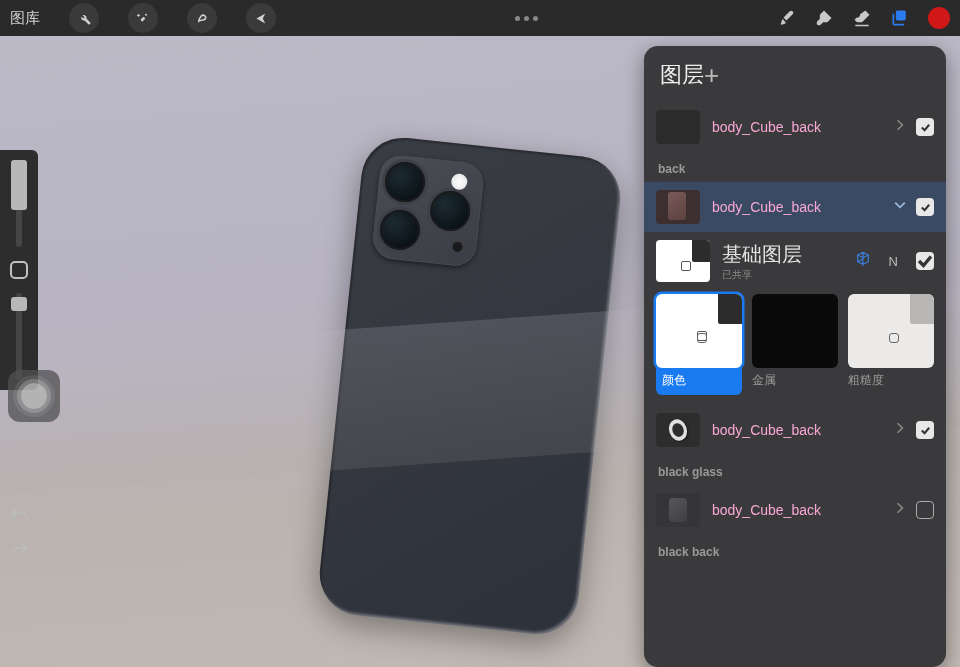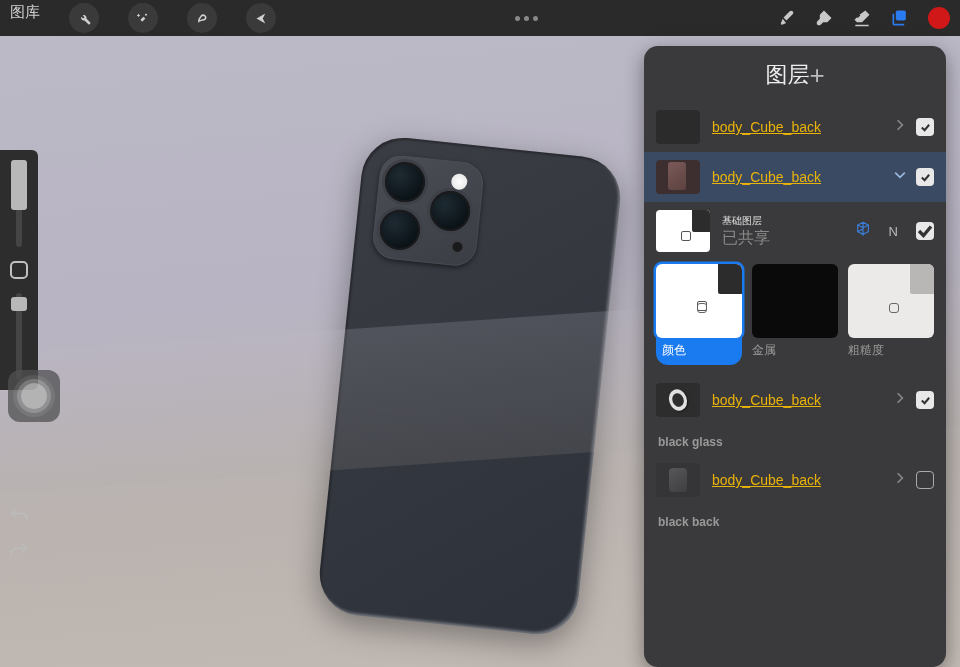--- a/index.html
+++ b/index.html
@@ -1,20 +1,20 @@
 <!DOCTYPE html>
 <html><head>
   <meta charset="utf-8">
   <style>
     * { margin:0; padding:0; box-sizing:border-box; font-family:-apple-system,BlinkMacSystemFont,"Segoe UI",sans-serif; }
     body { width:960px; height:667px; background:#1a1a1a; position:relative; overflow:hidden; }
 
     
     .topbar { position:absolute; top:0; left:0; right:0; height:36px; background:#2a2a2a; display:flex; align-items:center; padding:0 10px; z-index:10; }
-    .tb-left { display:flex; gap:29px; }
+    .tb-left { display:flex; align-items:center; gap:29px; }
     .tb-title { color:#d0d0d0; font-size:15px; }
     .tb-ico { width:30px; height:30px; display:flex; align-items:center; justify-content:center; color:#d0d0d0; border-radius:15px; background:#3a3a3a; }
     .tb-ico svg { width:15px; height:15px; }
     .tb-center { flex:1; display:flex; justify-content:center; }
     .dots { display:flex; gap:4px; }
     .dots i { width:5px; height:5px; background:#888; border-radius:50%; display:block; }
     .tb-right { display:flex; align-items:center; gap:18px; }
     .tb-r-ico { color:#c8c8c8; display:flex; }
     .tb-r-ico svg { width:20px; height:20px; }
     .tb-r-ico.active { color:#2a7af0; }
@@ -40,65 +40,65 @@
     .lsb .track.t2::before { content:""; position:absolute; top:4px; left:-5px; width:16px; height:14px; background:#b8b8b8; border-radius:3px;}
     .assist { position:absolute; left:8px; top:370px; width:52px; height:52px; border-radius:12px; background:rgba(80,80,82,.75); display:flex; align-items:center; justify-content:center; z-index:5;}
     .assist i { width:26px; height:26px; border-radius:50%; background:rgba(240,240,240,.55); box-shadow:0 0 0 4px rgba(240,240,240,.22),0 0 0 8px rgba(240,240,240,.1);}
     .undo { position:absolute; left:8px; top:505px; color:#bbb; z-index:5;}
     .redo { position:absolute; left:8px; top:540px; color:#bbb; z-index:5;}
     .undo svg,.redo svg { width:22px; height:22px; }
 
     
     .panel { position:absolute; top:46px; right:14px; width:302px; bottom:0px; background:#3a3a3c; border-radius:14px; overflow:hidden; z-index:20; box-shadow:0 6px 20px rgba(0,0,0,.4);}
     .panel::before { content:""; position:absolute; top:-7px; right:54px; width:14px; height:14px; background:#3a3a3c; transform:rotate(45deg);}
-    .p-head { display:flex; align-items:center; justify-content:center; padding:14px 16px 12px; }
+    .p-head { display:flex; align-items:center; justify-content:flex-start; padding:14px 16px 12px; }
     .p-head h1 { color:#eee; font-size:22px; font-weight:400; }
     .p-add { color:#bbb; font-size:26px; font-weight:200; line-height:16px; }
 
     .row { display:flex; align-items:center; padding:8px 12px; gap:12px; color:#ccc; }
     .row .thumb { width:44px; height:34px; background:#2b2b2b; border-radius:4px; flex-shrink:0; }
-    .row .lbl { flex:1; font-size:14px; color:#eab308;text-decoration:underline; }
+    .row .lbl { flex:1; font-size:14px; color:#f9a8d4; }
     .row .chev { color:#888; }
     .row .chev svg { width:8px; height:14px; }
     .row .chk { width:18px; height:18px; background:#e8e8e8; border-radius:4px; display:flex; align-items:center; justify-content:center; }
     .row .chk.uc { background:transparent; border:1.5px solid #aaa;}
     .row .chk svg { width:11px; height:11px; }
 
     .sect { padding:10px 14px 6px; color:#999; font-size:12px; font-weight:600; }
 
     .row.sel { background:#3a4a63; }
     .row.sel .thumb { background:#3d2f30; position:relative; overflow:hidden;}
     .row.sel .thumb::after { content:""; position:absolute; left:12px; top:2px; width:18px; height:28px; border-radius:3px; background:linear-gradient(145deg,#7a5a58,#5c4240);}
     .row.sel .chev svg { transform:rotate(90deg); }
 
     .baserow { display:flex; align-items:center; padding:8px 12px; gap:12px; }
     .baserow .thumb { width:54px; height:42px; background:#fff; border-radius:4px; position:relative; }
     .minithumb::after { content:""; position:absolute; right:0; top:0; width:18px; height:22px; background:#2c2c2c; border-radius:0 4px 0 2px;}
     .minithumb::before { content:""; position:absolute; left:50%; top:52%; width:8px; height:8px; border:1.5px solid #555; border-radius:2px; transform:translate(-20%,-10%);}
     .baserow .txt { flex:1; }
-    .baserow .t1 { color:#e2e2e2; font-size:10px; }
-    .baserow .t2 { color:#888; font-size:16px; }
+    .baserow .t1 { color:#e2e2e2; font-size:20px; }
+    .baserow .t2 { color:#888; font-size:10px; }
     .baserow .cube { color:#3a7fdc; }
     .baserow .cube svg { width:16px; height:16px;}
     .baserow .n { color:#bbb; font-size:13px; margin:0 6px;}
     .baserow .chk { width:18px; height:18px; background:#e8e8e8; border-radius:4px; display:flex; align-items:center; justify-content:center;}
 
     .matgrid { display:flex; gap:10px; padding:4px 12px 0; }
     .mat { flex:1; }
     .mat .mthumb { width:100%; height:74px; border-radius:6px; position:relative; }
     .mat.active .mthumb { box-shadow:0 0 0 2.5px #1a7af0; background:#fff;}
     .mat.m1 .mthumb { background:#fff; }
     .mat.m2 .mthumb { background:#eceae9; }
     .mat.m3 .mthumb { background:#0a0a0a; }
     .mat .mthumb::after { content:""; position:absolute; right:0; top:0; width:24px; height:30px; background:#2c2c2c; border-radius:0 6px 0 2px;}
     .mat.m2 .mthumb::after { background:#b9b7b5;}
     .mat.m3 .mthumb::after { display:none;}
     .mat .mthumb i { position:absolute; left:50%; top:54%; width:10px; height:10px; border:1.5px solid #666; border-radius:3px; transform:translate(-20%,-10%);}
     .mat .mlbl { font-size:12px; margin-top:4px; }
-    .mat.active { background:#1a7af0; border-radius:12px; padding-bottom:6px;}
+    .mat.active { background:#1a7af0; border-radius:6px; padding-bottom:6px;}
     .mat.active .mlbl { color:#fff; padding-left:6px;}
     .mat:not(.active) .mlbl { color:#999; }
 
     .row.ring .thumb { background:#2d2d2e; display:flex; align-items:center; justify-content:center;}
     .row.ring .thumb span { width:22px; height:22px; border-radius:50%; border:4px solid #e0e0e0; transform:rotate(-20deg) scaleX(.8); box-shadow:1px 1px 2px rgba(0,0,0,.5);}
     .row.glass .thumb { background:#353537; display:flex; align-items:center; justify-content:center;}
     .row.glass .thumb span { width:18px; height:24px; border-radius:4px; background:linear-gradient(145deg,#575759,#3f3f41);}
 
     .spacer { height:10px; }
   </style>
@@ -201,20 +201,21 @@
     <div class="chev"><svg viewBox="0 0 10 16" fill="none" stroke="currentColor" stroke-width="2">
           <path d="M2 2l6 6-6 6"></path>
         </svg></div>
     <div class="chk">
         <svg viewBox="0 0 12 12" fill="none" stroke="#333" stroke-width="2.2">
           <path d="M2 6l3 3 5-6"></path>
         </svg>
       </div>
   </div>
 
+  <div class="sect">back</div>
 
   <div class="row sel">
     <div class="thumb"></div>
     <div class="lbl">body_Cube_back</div>
     <div class="chev"><svg viewBox="0 0 10 16" fill="none" stroke="#9cb8de" stroke-width="2">
           <path d="M2 2l6 6-6 6"></path>
         </svg></div>
     <div class="chk">
         <svg viewBox="0 0 12 12" fill="none" stroke="#333" stroke-width="2.2">
           <path d="M2 6l3 3 5-6"></path>

